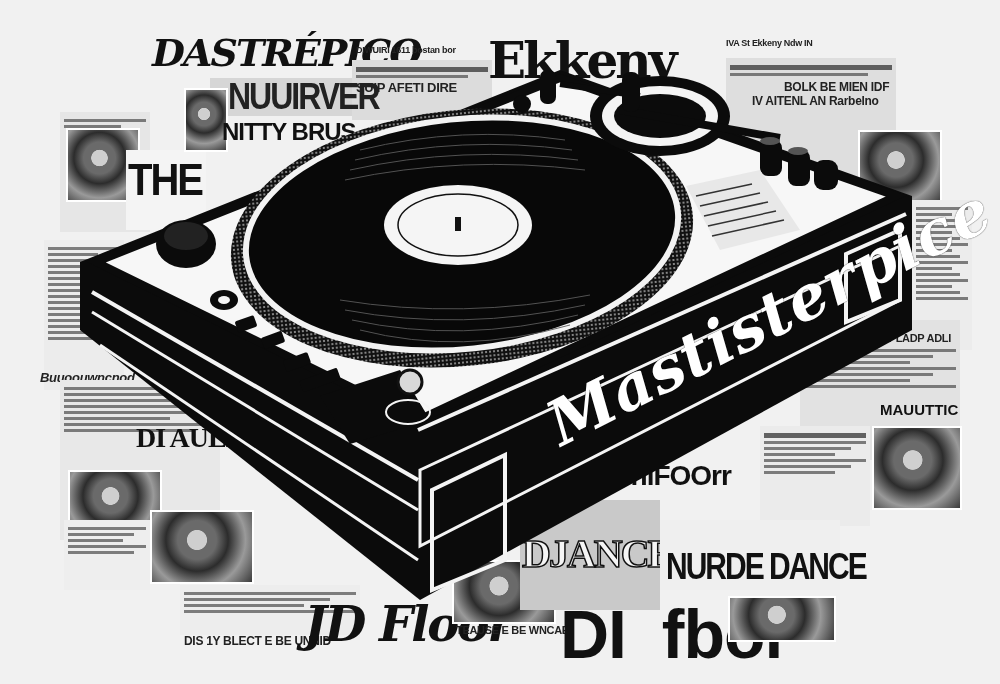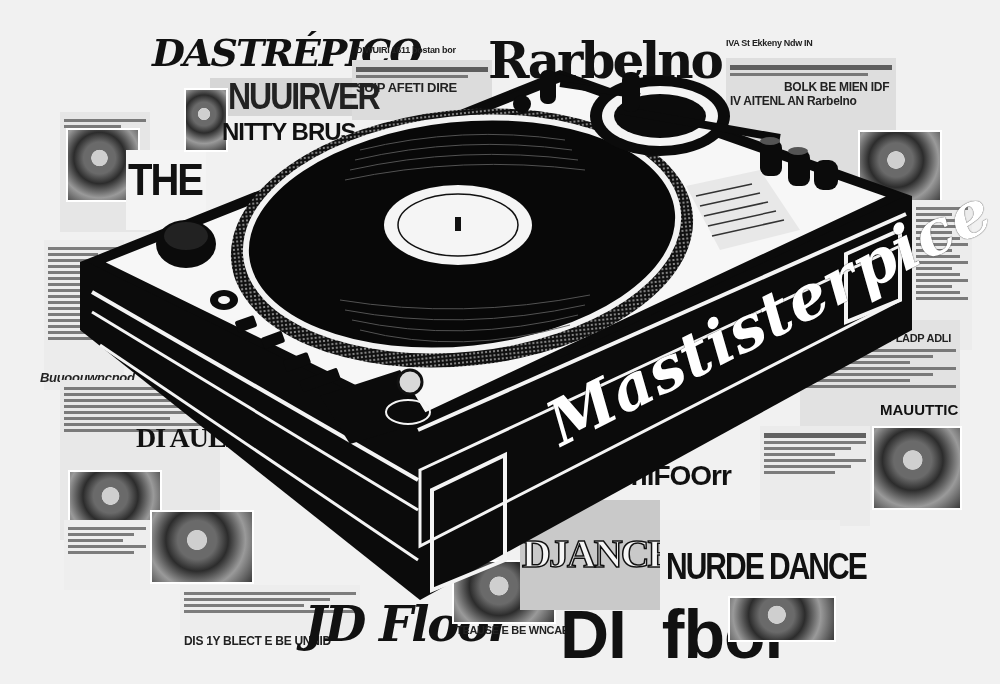--- a/index.html
+++ b/index.html
@@ -121,31 +121,31 @@
           <div class="ln m"></div>
         </div>
     </div>
     <div class="small-head" style="left:356px;top:80px;font-size:13px;">SUIP AFETI DIRE</div>
 
     <div class="clip" style="left:210px;top:78px;width:142px;height:38px;background:#d6d6d6;"></div>
     <div class="photo" style="left:184px;top:88px;width:40px;height:60px;"></div>
     <div class="headline" style="left:228px;top:80px;font-size:32px;font-family:'Liberation Sans',sans-serif;letter-spacing:-2px;transform:scaleY(1.15);color:#222;">NUUIRVER</div>
     <div class="headline" style="left:222px;top:120px;font-size:24px;font-family:'Liberation Sans',sans-serif;letter-spacing:-1px;color:#111;">NITTY BRUS</div>
 
-    <div class="headline" style="left:488px;top:36px;font-size:50px;font-family:'DejaVu Serif',serif;letter-spacing:-3px;">Rarbelno</div>
+    <div class="headline" style="left:488px;top:36px;font-size:50px;font-family:'DejaVu Serif',serif;letter-spacing:-3px;">Ekkeny</div>
 
     <div class="small-head" style="left:726px;top:38px;">IVA St Ekkeny Ndw IN</div>
     <div class="clip" style="left:726px;top:58px;width:170px;height:120px;background:#dedede;">
       <div class="lines">
           <div class="ln" style="height:5px;background:#333"></div>
           <div class="ln m"></div>
         </div>
     </div>
     <div class="small-head" style="left:760px;top:80px;font-size:12px;padding-left:24px;">BOLK BE MIEN IDF</div>
-    <div class="small-head" style="left:730px;top:94px;font-size:12px;">IV AITENL AN Rarbelno</div>
+    <div class="small-head" style="left:752px;top:94px;font-size:12px;">IV AITENL AN Rarbelno</div>
     <div class="photo" style="left:858px;top:130px;width:80px;height:70px;"></div>
     <div class="clip" style="left:912px;top:200px;width:60px;height:150px;background:#ececec;">
       <div class="lines">
         <div class="ln"></div>
           <div class="ln s"></div>
           <div class="ln m"></div>
           <div class="ln"></div>
         <div class="ln s"></div>
           <div class="ln m"></div>
           <div class="ln"></div>

